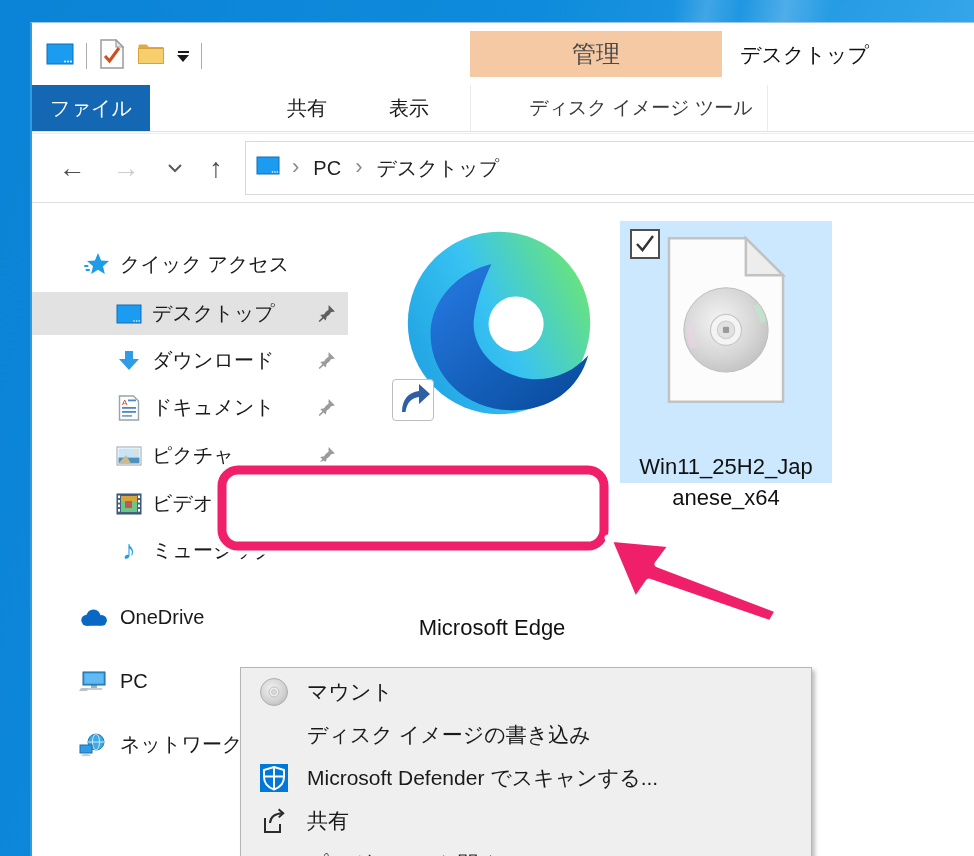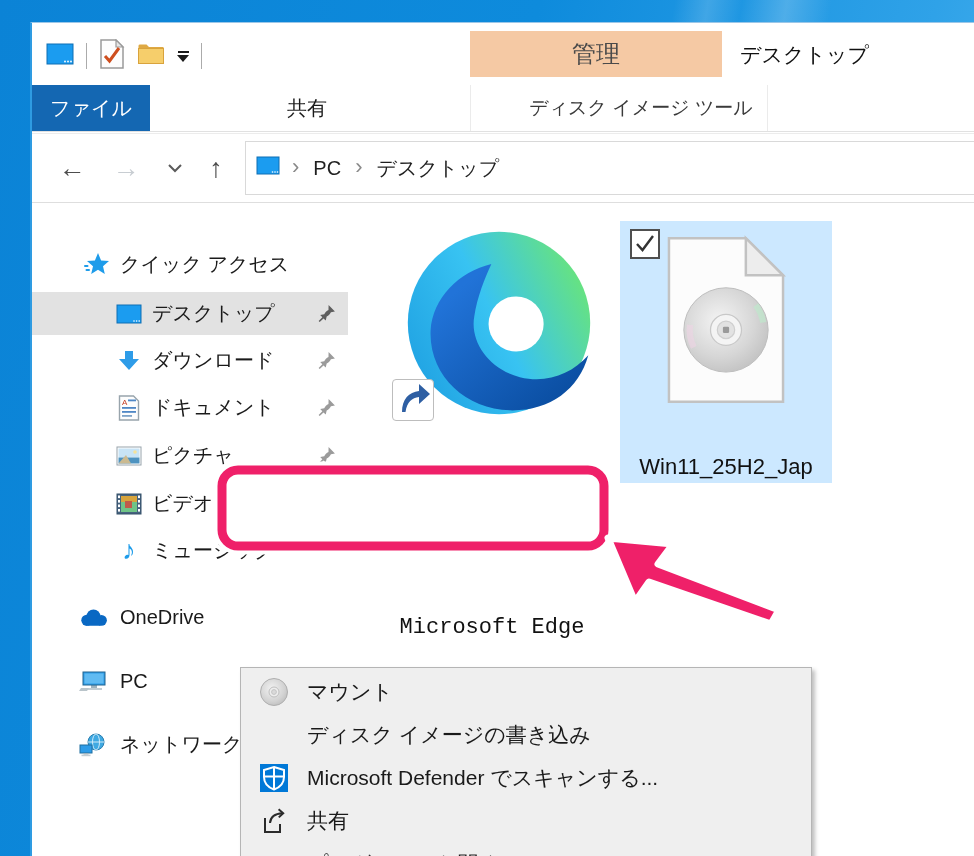--- a/index.html
+++ b/index.html
@@ -58,21 +58,21 @@
   .pin{position:absolute;left:286px;top:12px;}
 
   .music-glyph{font-size:27px;color:#1E9CEA;line-height:1;}
   .music-glyph::before{content:"\266A";}
 
   
   .edge-tile{position:absolute;left:330px;top:20px;width:260px;height:430px;}
   .edge-logo{position:absolute;left:42px;top:5px;}
   .shortcut-badge{position:absolute;left:30px;top:156px;width:40px;height:40px;background:#fff;border:1px solid #BDBDBD;border-radius:4px;}
   .file-label{position:absolute;left:0;top:212px;width:100%;text-align:center;font-size:22px;color:#111;}
-  .edge-tile .file-label{top:392px;font-family:Liberation Mono, monospace;}
+  .edge-tile .file-label{top:392px;}
 
   .iso-tile{position:absolute;left:588px;top:18px;width:212px;height:262px;background:#CCE8FF;}
   .checkbox{position:absolute;left:10px;top:8px;width:26px;height:26px;background:#fff;border:2px solid #4F4F4F;}
   .iso-page{position:absolute;left:44px;top:14px;}
   .iso-label{position:absolute;left:0;top:202px;width:100%;text-align:center;font-size:22px;color:#111;line-height:31px;margin-top:28px;}
 
   
   .context-menu{position:absolute;left:208px;top:464px;width:572px;height:372px;background:#EFEFEF;
     border:1px solid #B5B5B5;box-shadow:3px 3px 4px rgba(0,0,0,.25);padding-top:2px;box-sizing:border-box;z-index:5;}
   .menu-item{position:relative;height:43px;display:flex;align-items:center;font-size:21px;color:#1a1a1a;}
@@ -118,20 +118,21 @@
         </span>
         <span class="sep"></span>
       </div>
       <div class="manage-header">管理</div>
       <div class="win-title">デスクトップ</div>
     </div>
 
     <div class="tabrow">
       <div class="tab tab-file">ファイル</div>
       <div class="tab tab-share">共有</div>
+      <div class="tab tab-view">表示</div>
       <div class="tab tab-contextual">ディスク イメージ ツール</div>
     </div>
 
     <div class="navrow">
       <div class="nav-btn nav-back">←</div>
       <div class="nav-btn nav-fwd">→</div>
       <div class="nav-btn nav-chevron">
         <svg width="14" height="9" viewBox="0 0 14 9">
             <polyline points="1,1 7,7 13,1" fill="none" stroke="#5B5B5B" stroke-width="2"></polyline>
           </svg>
@@ -349,20 +350,21 @@
             <circle cx="50" cy="76" r="34" fill="url(#discG)" stroke="#BDBDBD" stroke-width="0.8"></circle>
             <path d="M74 56 A31 31 0 0 1 80 70" fill="none" stroke="#BFE8CC" stroke-width="5" opacity="0.7"></path>
             <path d="M24 90 A31 31 0 0 1 21 72" fill="none" stroke="#EFD4E4" stroke-width="5" opacity="0.6"></path>
             <circle cx="50" cy="76" r="12.5" fill="#F4F4F4" stroke="#C8C8C8"></circle>
             <circle cx="50" cy="76" r="7" fill="#E2E2E2" stroke="#CFCFCF"></circle>
             <rect x="47.5" y="73.5" width="5" height="5" rx="1" fill="#9A9A9A"></rect>
           </svg>
         </span>
         <div class="iso-label">
           <div>Win11_25H2_Jap</div>
+          <div>anese_x64</div>
         </div>
       </div>
 
       <div class="context-menu">
         <div class="menu-item">
           <span class="mi-icon">
             <svg width="30" height="30" viewBox="0 0 30 30">
               <defs>
                   <radialGradient id="discS" cx="42%" cy="38%" r="72%">
                 <stop offset="0%" stop-color="#F2F2F2"></stop>

